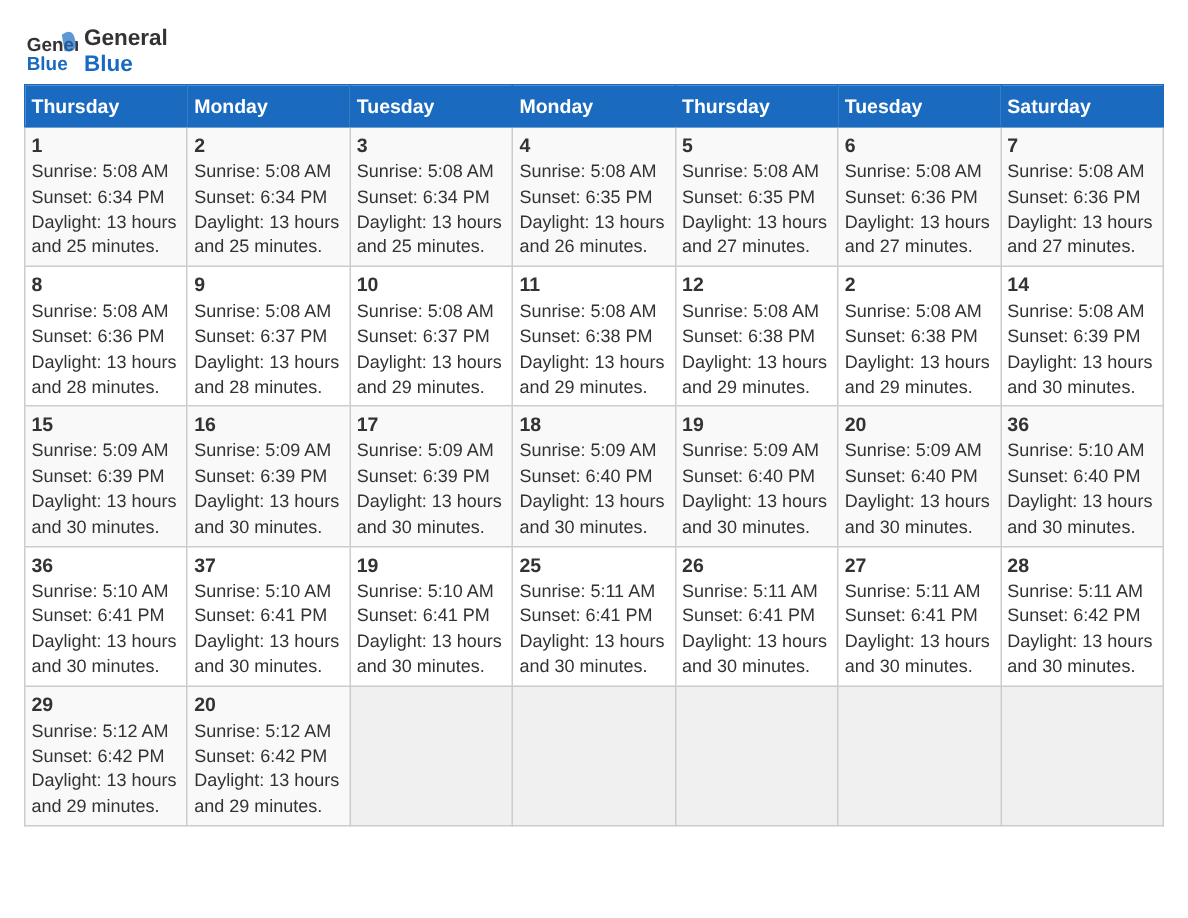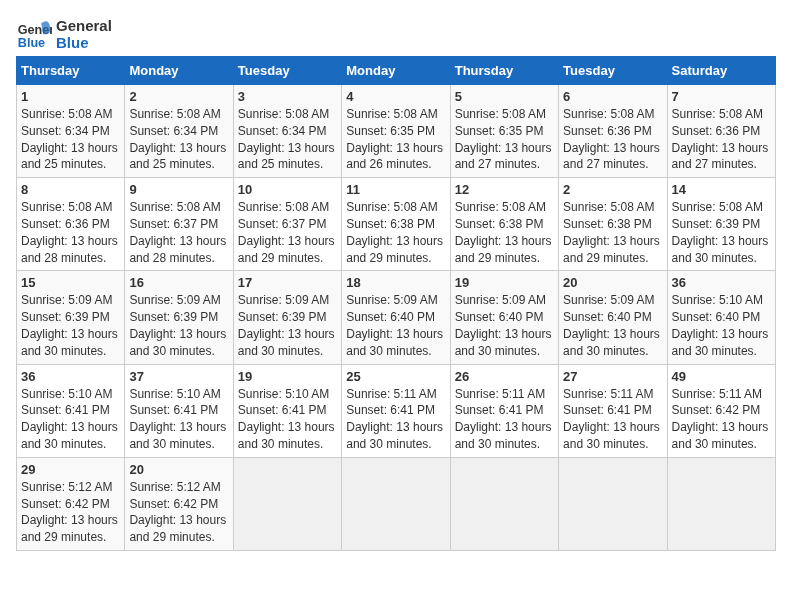--- a/index.html
+++ b/index.html
@@ -217,21 +217,21 @@
         </td>
         <td>
           <span class="day-num">26</span>
           <div class="day-info">Sunrise: 5:11 AM<br>Sunset: 6:41 PM<br>Daylight: 13 hours and 30 minutes.</div>
         </td>
         <td>
           <span class="day-num">27</span>
           <div class="day-info">Sunrise: 5:11 AM<br>Sunset: 6:41 PM<br>Daylight: 13 hours and 30 minutes.</div>
         </td>
         <td>
-          <span class="day-num">49</span>
+          <span class="day-num">28</span>
           <div class="day-info">Sunrise: 5:11 AM<br>Sunset: 6:42 PM<br>Daylight: 13 hours and 30 minutes.</div>
         </td>
       </tr>
       <tr>
         <td>
           <span class="day-num">29</span>
           <div class="day-info">Sunrise: 5:12 AM<br>Sunset: 6:42 PM<br>Daylight: 13 hours and 29 minutes.</div>
         </td>
         <td>
           <span class="day-num">20</span>

